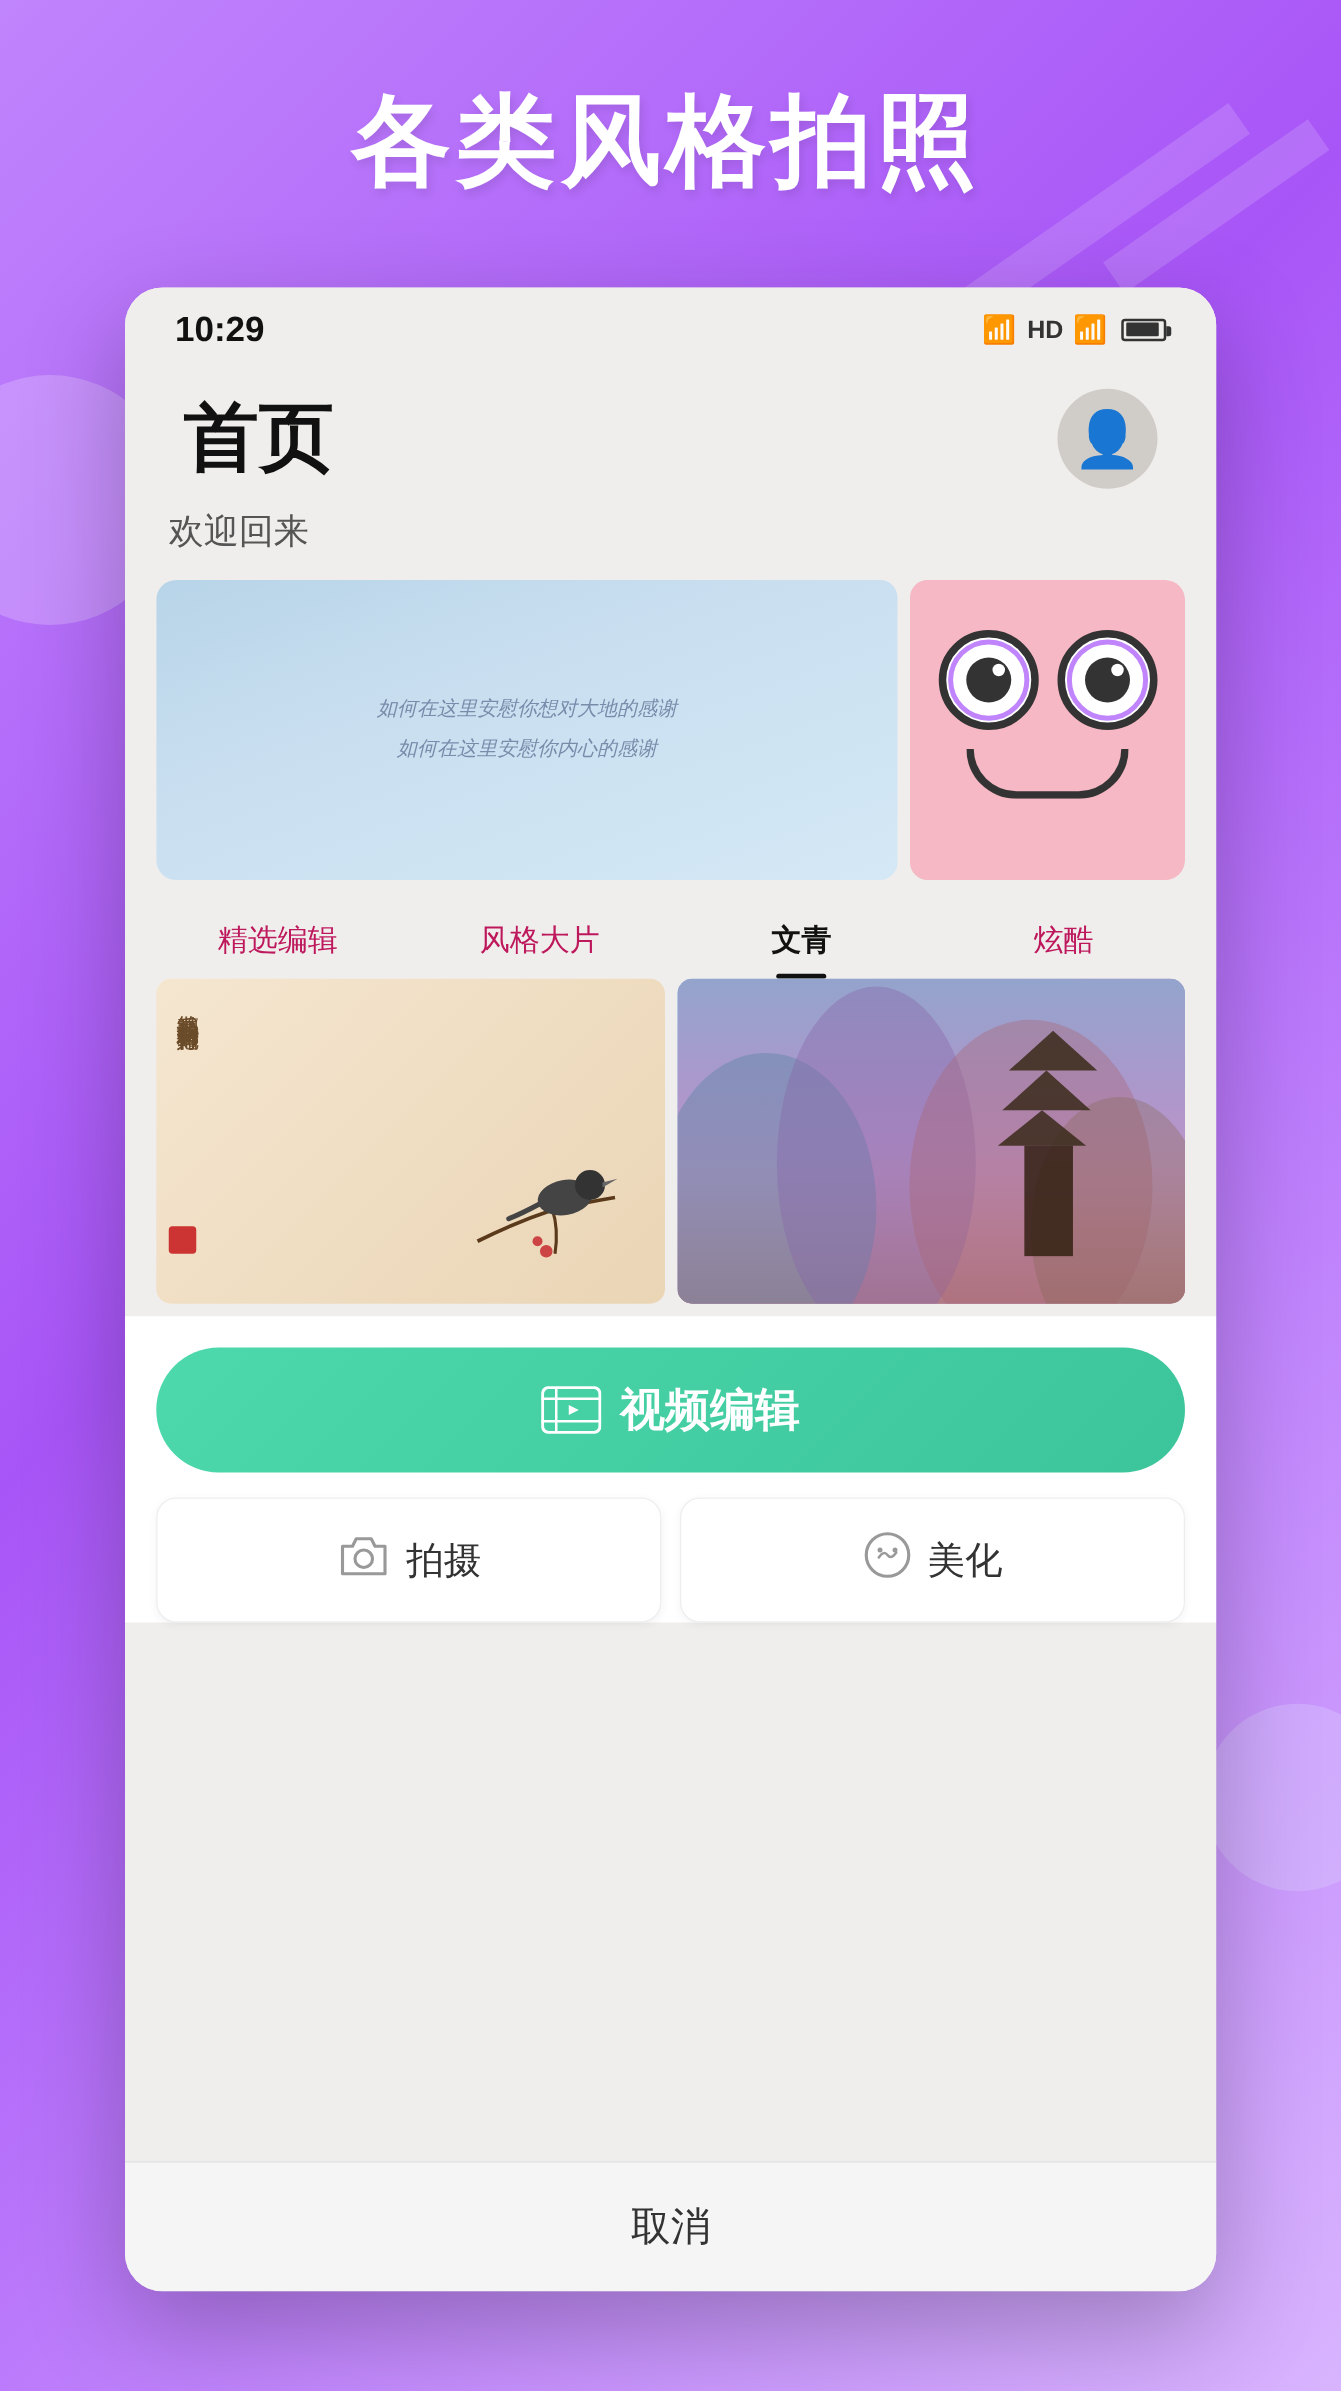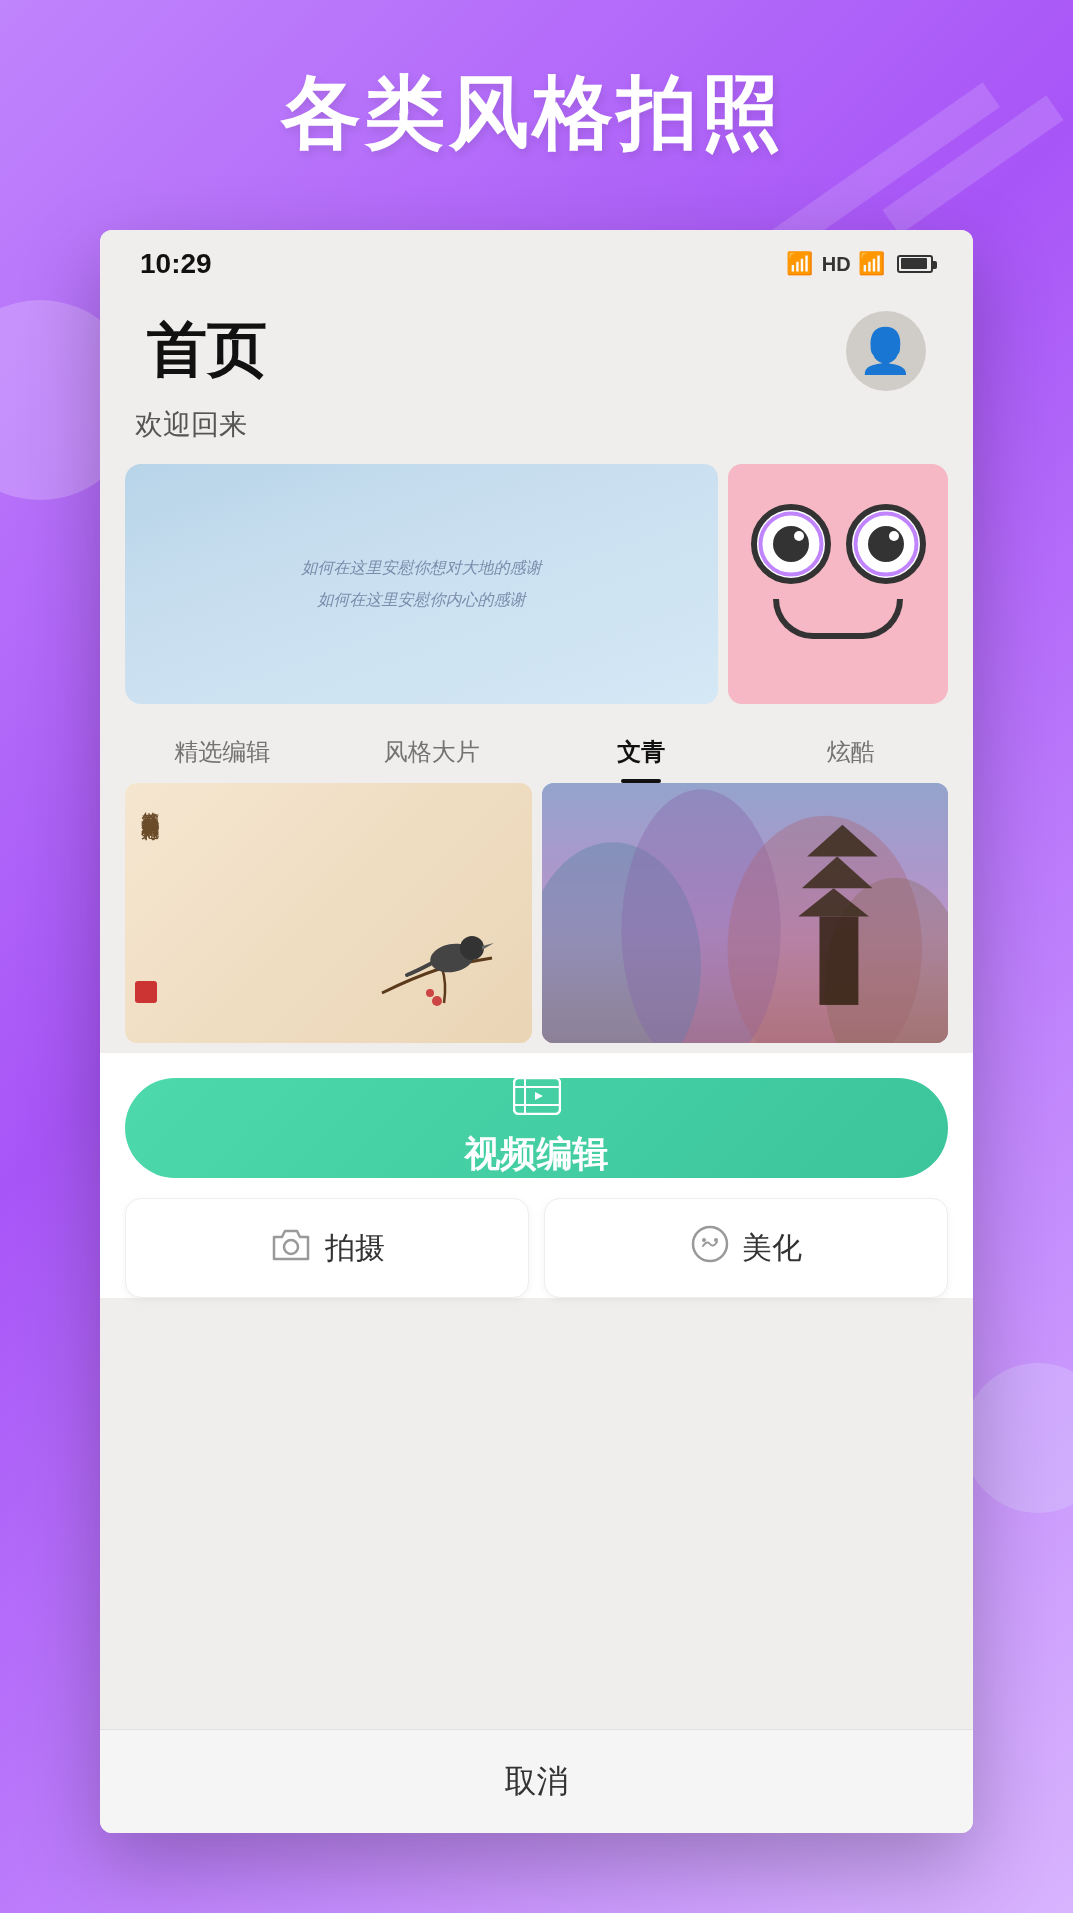--- a/index.html
+++ b/index.html
@@ -53,21 +53,21 @@
     }
 
     
     .phone-mockup {
       position: absolute;
       top: 230px;
       left: 100px;
       right: 100px;
       bottom: 80px;
       background: #f0eeec;
-      border-radius: 12px;
+      border-radius: 30px;
       overflow: hidden;
       box-shadow: 0 30px 80px rgba(0,0,0,0.25);
       z-index: 20;
     }
 
     
     .status-bar {
       display: flex;
       justify-content: space-between;
       align-items: center;
@@ -222,21 +222,21 @@
       padding: 20px 20px 0;
       background: #f0eeec;
       gap: 5px;
       overflow: hidden;
     }
     .tab-item {
       flex: 1;
       text-align: center;
       padding: 12px 5px 15px;
       font-size: 24px;
-      color: #737373;
+      color: #be185d;
       cursor: pointer;
       position: relative;
       white-space: nowrap;
     }
     .tab-item.active {
       color: #111;
       font-weight: 600;
     }
     .tab-item.active::after {
       content: '';
@@ -314,21 +314,20 @@
       width: 100%;
       height: 100px;
       background: linear-gradient(135deg, #4dd9ac 0%, #3cc49a 100%);
       border-radius: 50px;
       border: none;
       display: flex;
       align-items: center;
       justify-content: center;
       gap: 15px;
       cursor: pointer;
-      flex-direction: column;
     }
     .video-edit-label {
       font-size: 36px;
       color: white;
       font-weight: 600;
     }
     .video-icon-box {
       display: flex;
       align-items: center;
       justify-content: center;

